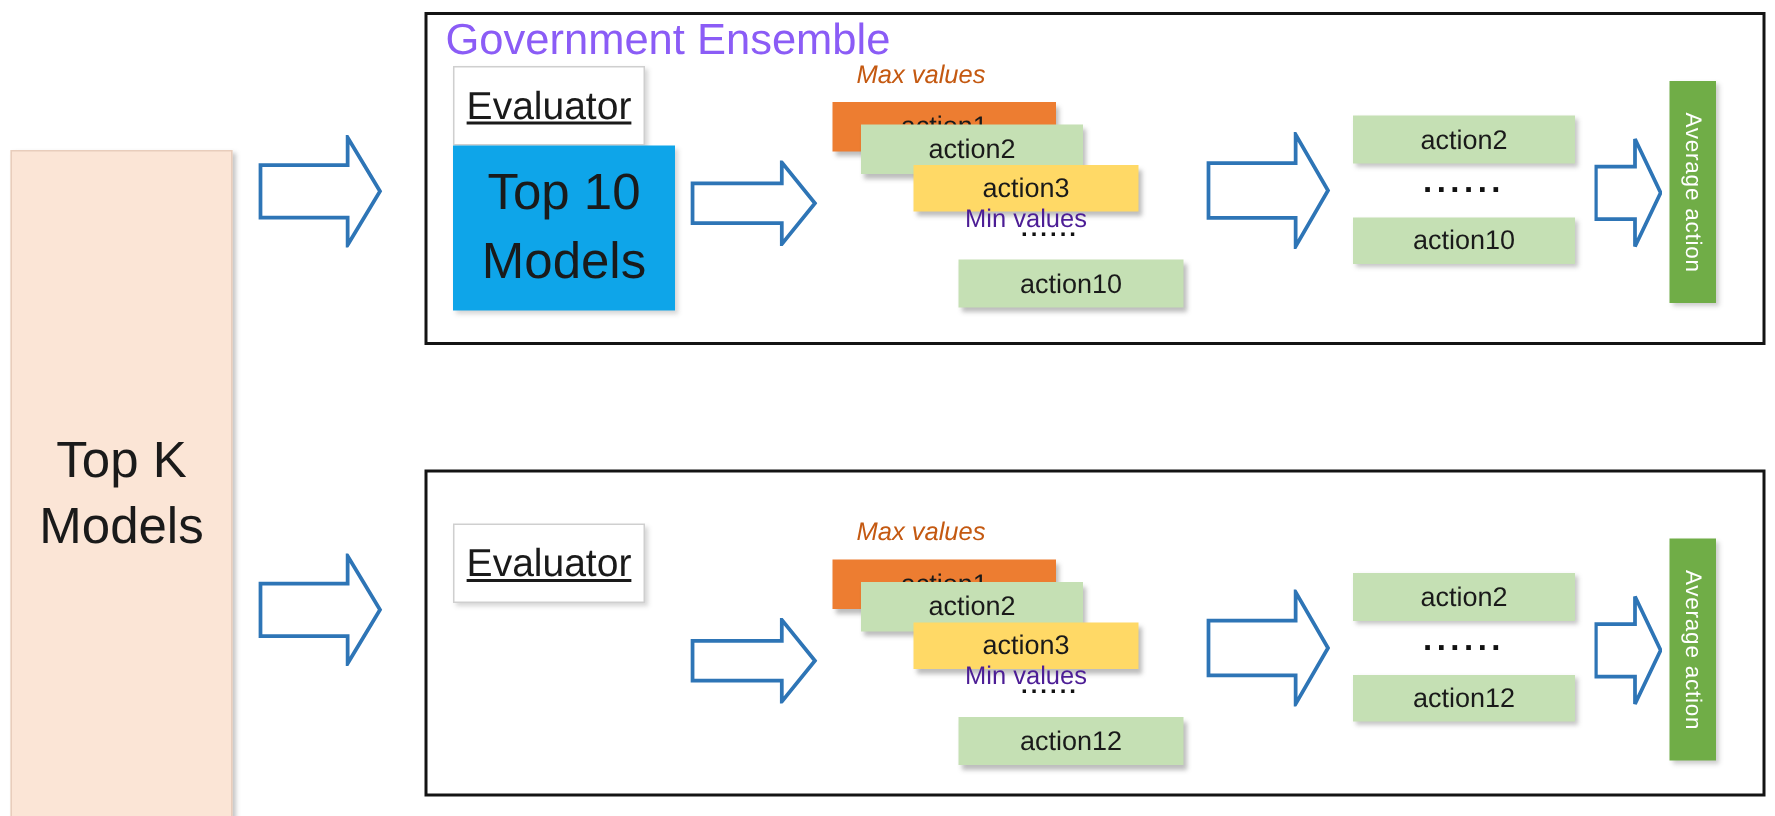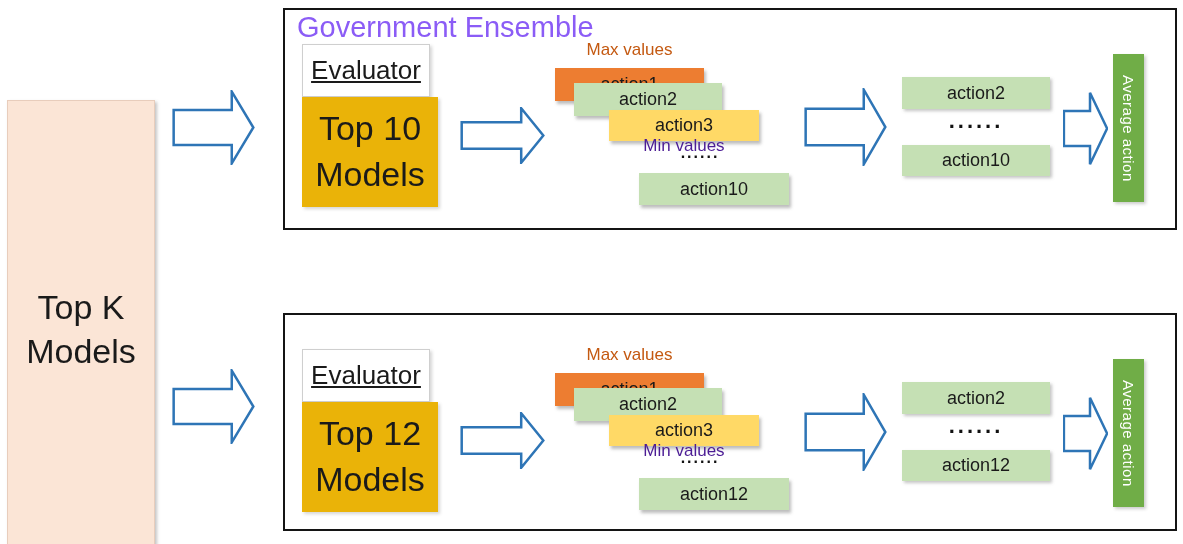--- a/index.html
+++ b/index.html
@@ -47,32 +47,32 @@
     font-size: 29px; color: #8b5cf6; white-space: nowrap;
   }
   .e-eval {
     left: 17px; top: 34px; width: 128px; height: 53px;
     background: #ffffff; border: 1px solid #cfcfcf;
     font-size: 26px;
     box-shadow: 2px 2px 3px rgba(90,90,90,0.25);
     text-decoration: underline;
   }
   .e-models {
-    left: 17px; top: 87px; width: 136px; height: 110px;
-    background: #eab308;
+    left: 17px; top: 87px; width: 148px; height: 110px;
+    background: #0ea5e9;
     font-size: 34px; line-height: 1.35; text-align: center;
     box-shadow: 2px 2px 3px rgba(90,90,90,0.25);
   }
   .e-arrow1 { left: 175px; top: 97px; }
   .e-arrow2 { left: 519px; top: 78px; }
   .e-arrow3 { left: 778px; top: 81px; }
 
   .e-max {
-    left: 270px; top: 30px; width: 149px;
-    text-align: center; color: #C45911; font-size: 17px;
+    left: 286px; top: 30px; width: 149px;
+    text-align: left; color: #C45911; font-size: 17px; font-style: italic;
   }
   .e-a1 { left: 270px; top: 58px; width: 149px; height: 33px; background: #ED7D31; z-index: 1; font-size: 18px; }
   .e-a2 { left: 289px; top: 73px; width: 148px; height: 33px; background: #C5E0B4; z-index: 2; font-size: 18px; }
   .e-a3 { left: 324px; top: 100px; width: 150px; height: 31px; background: #FFD966; z-index: 3; font-size: 18px; }
   .e-min {
     left: 324px; top: 126px; width: 150px; z-index: 3;
     text-align: center; color: #4c1d95; font-size: 17px;
   }
   .e-sdots {
     left: 340px; top: 134px; width: 150px;
@@ -167,23 +167,20 @@
     <div class="cbox e-avg">
       <span>Average action</span>
     </div>
   </div>
 
   <div class="ens" id="ens-hh">
 
     <div class="cbox e-eval">
       <span>Evaluator</span>
     </div>
-    <div class="cbox e-models">
-      <span>Top 12 Models</span>
-    </div>
 
     <svg class="abs block-arrow e-arrow1" width="85" height="57" viewBox="0 0 100 90" preserveAspectRatio="none">
       <polygon points="2,24 72,24 72,2 98,45 72,88 72,66 2,66" fill="#ffffff" stroke="#2E75B6" stroke-width="2.5" vector-effect="non-scaling-stroke"></polygon>
     </svg>
 
     <div class="e-max abs">Max values</div>
     <div class="cbox e-a1 stack-shadow">
       <span>action1</span>
     </div>
     <div class="cbox e-a2 stack-shadow">

